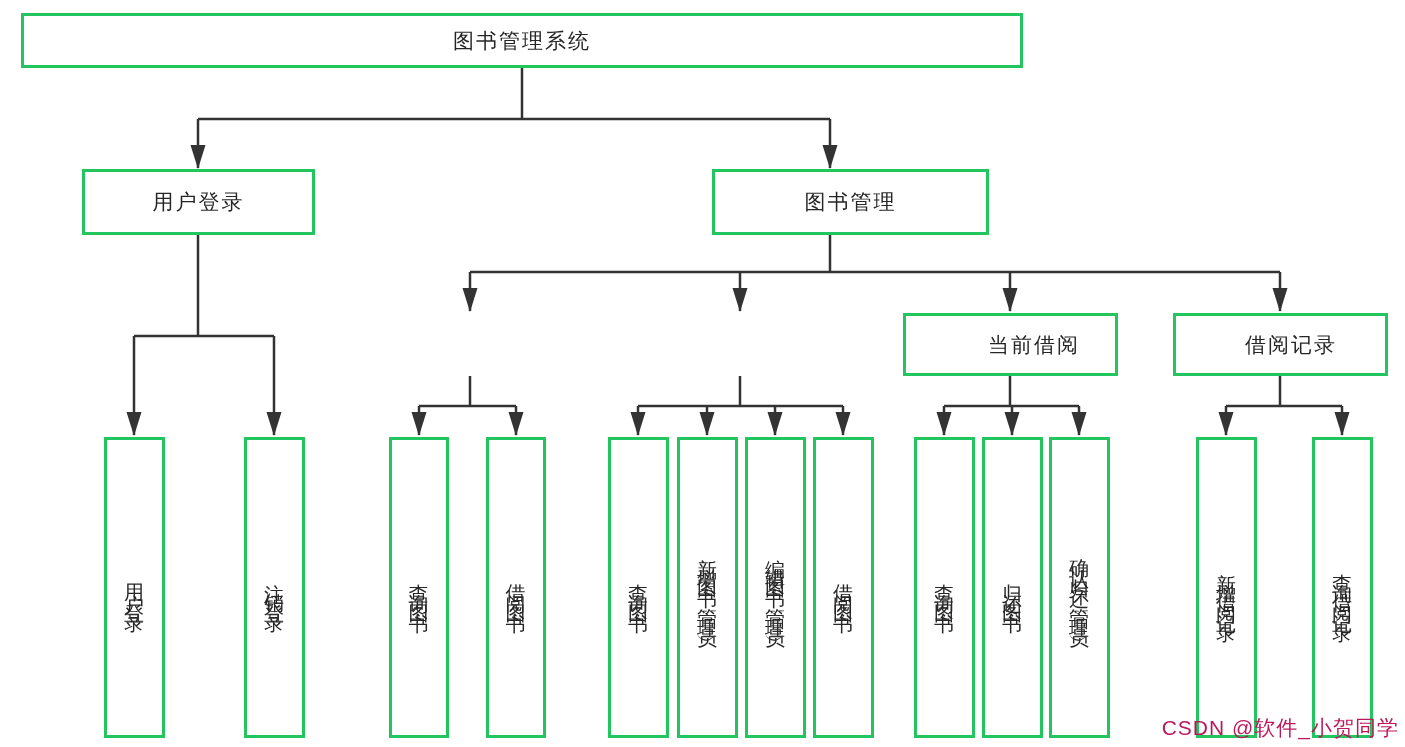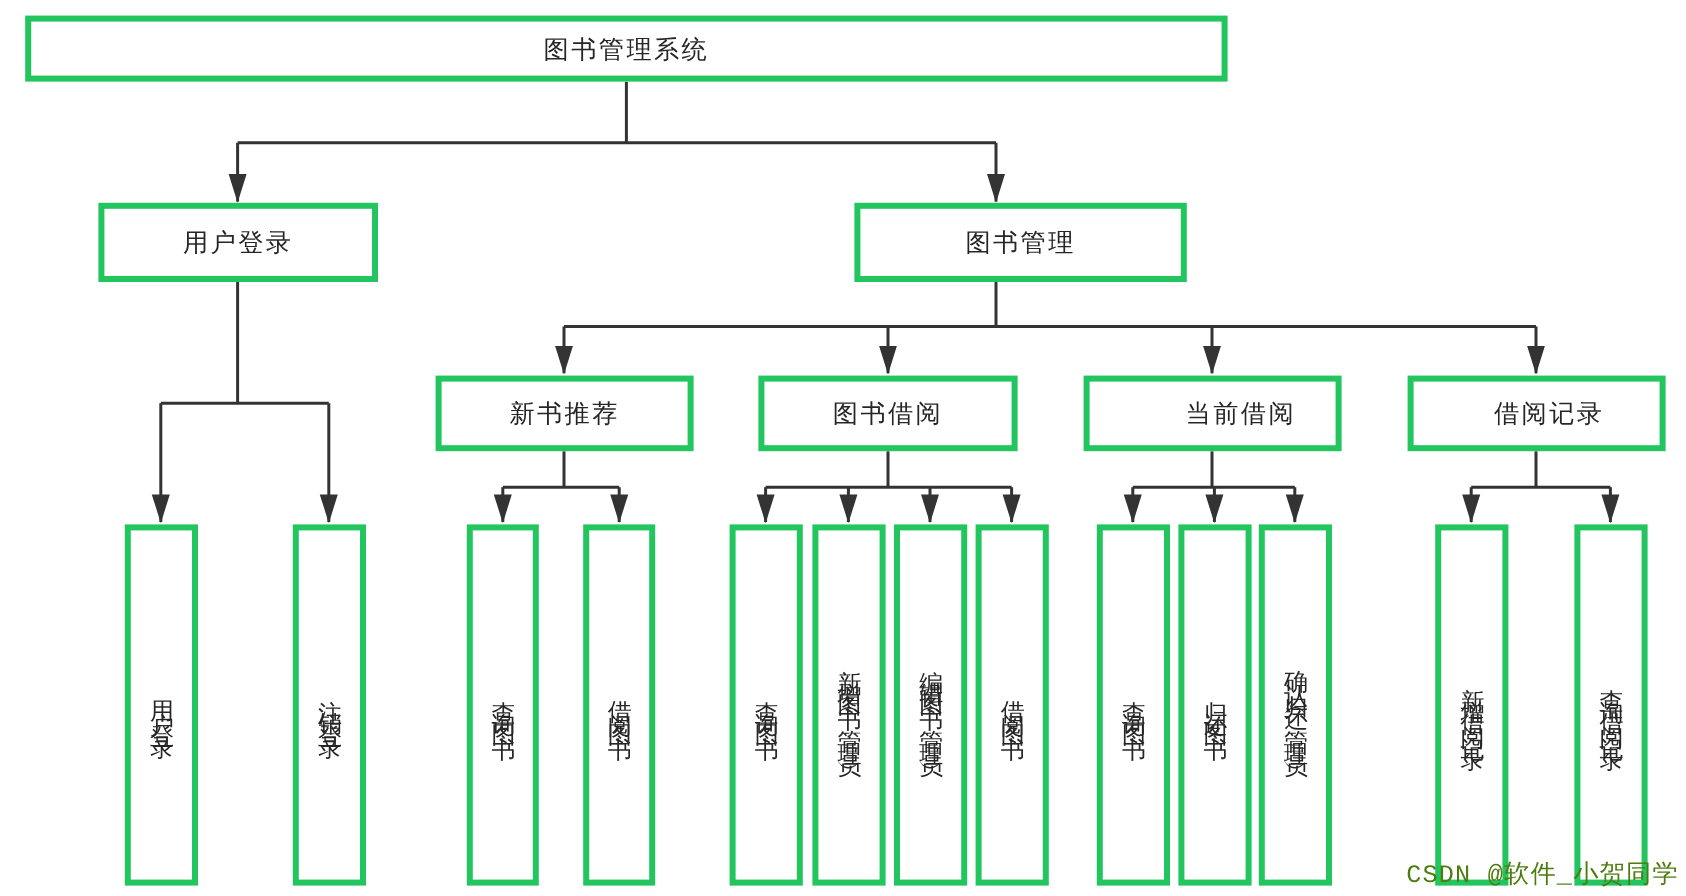--- a/index.html
+++ b/index.html
@@ -22,21 +22,21 @@
     left: 0;
     top: 0;
     width: 1405px;
     height: 747px;
     z-index: 1;
   }
   .box {
     position: absolute;
     box-sizing: border-box;
     background: #ffffff;
-    border: 5px solid #22c55e;
+    border: 3px solid #22c55e;
     display: flex;
     align-items: center;
     justify-content: center;
     color: #262626;
     font-size: 21px;
     letter-spacing: 2px;
     z-index: 2;
     white-space: nowrap;
   }
   .lvl1 { left: 21px; top: 13px; width: 1002px; height: 55px; }
@@ -50,25 +50,24 @@
     line-height: 1.0;
     letter-spacing: 10px;
     color: #262626;
     white-space: nowrap;
   }
   .watermark {
     position: absolute;
     right: 6px;
     top: 714px;
     font-size: 21px;
-    color: #4d7c0f;
+    color: #be185d;
     letter-spacing: 1px;
     z-index: 5;
     white-space: nowrap;
-    font-family: Liberation Mono, monospace;
   }
 </style>
 </head>
 <body>
 
 <div class="canvas">
 
   <svg class="connectors" viewBox="0 0 1405 747" xmlns="http://www.w3.org/2000/svg">
     <defs>
       <marker id="arrow" viewBox="0 0 24 16" markerWidth="24" markerHeight="16" refX="23" refY="8" orient="auto" markerUnits="userSpaceOnUse">
@@ -117,22 +116,20 @@
       <path d="M1226,406 V435" marker-end="url(#arrow)"></path>
       <path d="M1342,406 V435" marker-end="url(#arrow)"></path>
     </g>
   </svg>
 
   <div class="box lvl1">图书管理系统</div>
 
   <div class="box lvl2" style="left:82px; width:233px;">用户登录</div>
   <div class="box lvl2" style="left:712px; width:277px;">图书管理</div>
 
-  <div class="box lvl3" style="left:363px; width:215px;">新书推荐</div>
-  <div class="box lvl3" style="left:632px; width:216px;">图书借阅</div>
   <div class="box lvl3" style="left:903px; width:215px;padding-left:47px;">当前借阅</div>
   <div class="box lvl3" style="left:1173px; width:215px;padding-left:21px;">借阅记录</div>
 
   <div class="box leaf" style="left:104px;">
     <span class="vtext">用户登录</span>
   </div>
   <div class="box leaf" style="left:244px;">
     <span class="vtext">注销登录</span>
   </div>
 

